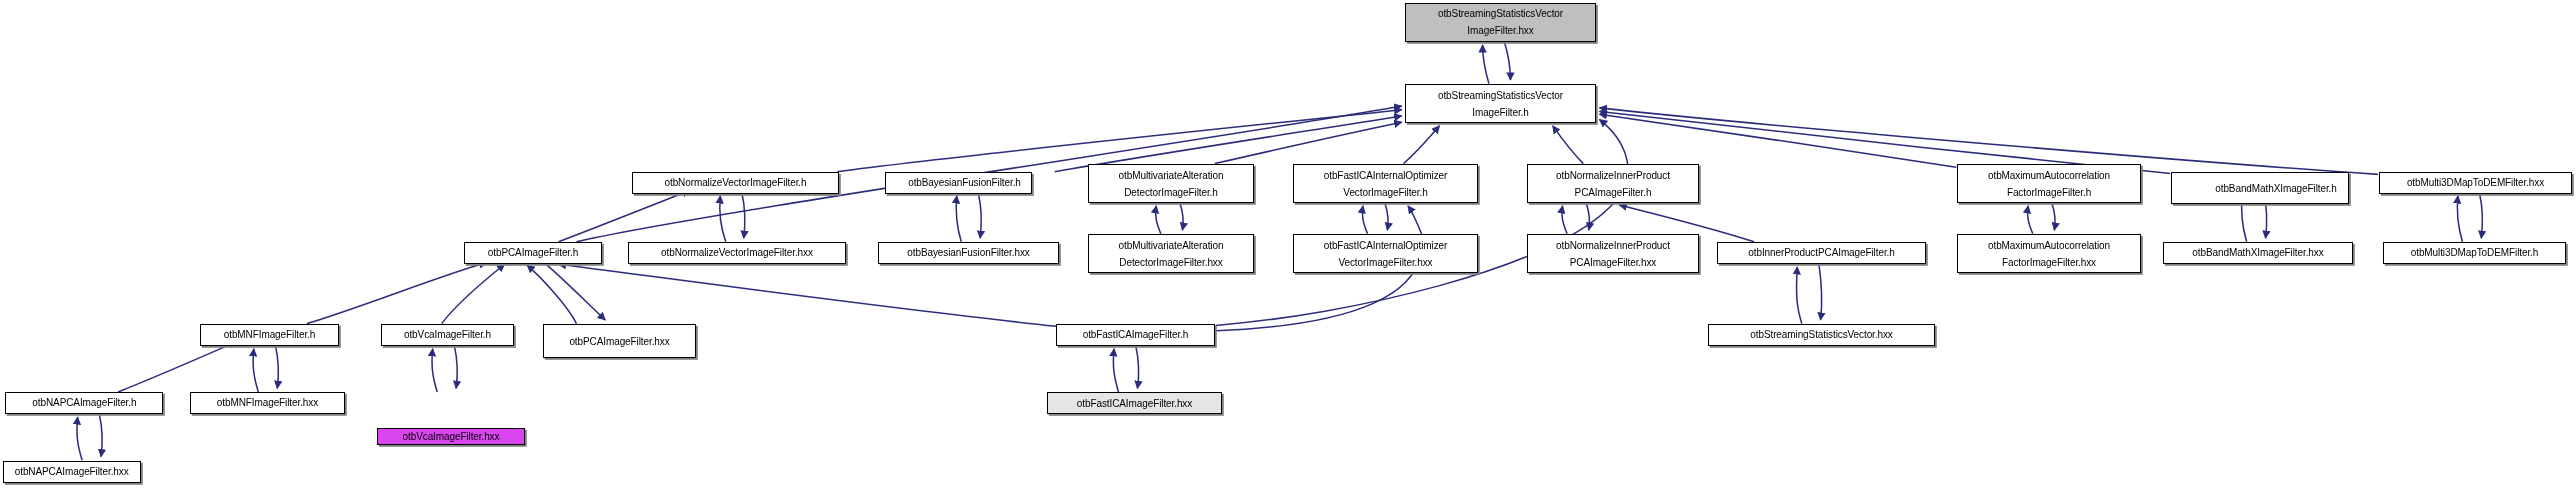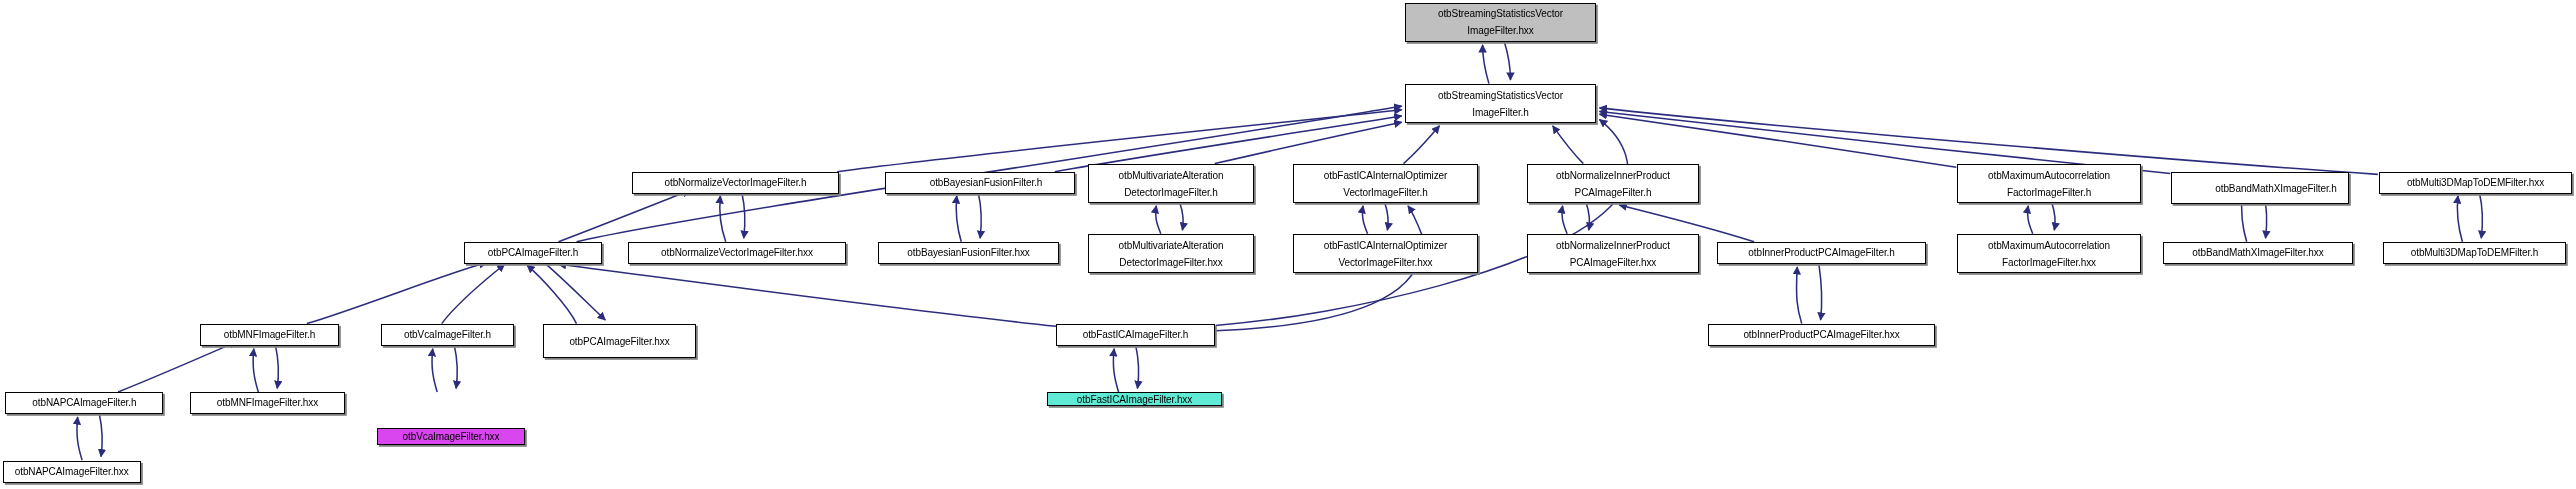--- a/index.html
+++ b/index.html
@@ -120,21 +120,21 @@
         <path d="M109,460 C113,478 113,494 111,508" fill="none" stroke="#2c2c7c" stroke-width="1.7" marker-end="url(#arrow-end)"></path>
       </g>
   </svg>
 
   <div id="node-layer">
       <div class="node highlight shadow" style="left: 1405px; top: 2.7px; width: 191px; height: 39px; background: rgb(191, 191, 191); border-color: rgb(0, 0, 0);"><span class="node-label">otbStreamingStatisticsVector
 ImageFilter.hxx</span></div>
       <div class="node shadow" style="left: 1405px; top: 84px; width: 191px; height: 39px; background: rgb(255, 255, 255); border-color: rgb(0, 0, 0);"><span class="node-label">otbStreamingStatisticsVector
 ImageFilter.h</span></div>
       <div class="node shadow" style="left: 632px; top: 172px; width: 207px; height: 21.6px; background: rgb(255, 255, 255); border-color: rgb(0, 0, 0);"><span class="node-label">otbNormalizeVectorImageFilter.h</span></div>
-      <div class="node shadow" style="left: 885px; top: 172px; width: 190px; height: 21.6px; background: rgb(255, 255, 255); border-color: rgb(0, 0, 0); padding-left: 12px;"><span class="node-label">otbBayesianFusionFilter.h</span></div>
+      <div class="node shadow" style="left: 885px; top: 172px; width: 147px; height: 21.6px; background: rgb(255, 255, 255); border-color: rgb(0, 0, 0); padding-left: 12px;"><span class="node-label">otbBayesianFusionFilter.h</span></div>
       <div class="node shadow" style="left: 1088px; top: 164px; width: 166px; height: 39px; background: rgb(255, 255, 255); border-color: rgb(0, 0, 0);"><span class="node-label">otbMultivariateAlteration
 DetectorImageFilter.h</span></div>
       <div class="node shadow" style="left: 1293px; top: 164px; width: 185px; height: 39px; background: rgb(255, 255, 255); border-color: rgb(0, 0, 0);"><span class="node-label">otbFastICAInternalOptimizer
 VectorImageFilter.h</span></div>
       <div class="node shadow" style="left: 1527px; top: 164px; width: 172px; height: 39px; background: rgb(255, 255, 255); border-color: rgb(0, 0, 0);"><span class="node-label">otbNormalizeInnerProduct
 PCAImageFilter.h</span></div>
       <div class="node shadow" style="left: 1957px; top: 164px; width: 184px; height: 39px; background: rgb(255, 255, 255); border-color: rgb(0, 0, 0);"><span class="node-label">otbMaximumAutocorrelation
 FactorImageFilter.h</span></div>
       <div class="node shadow" style="left: 2171px; top: 172px; width: 178px; height: 32px; background: rgb(255, 255, 255); border-color: rgb(0, 0, 0); padding-left: 32px;"><span class="node-label">otbBandMathXImageFilter.h</span></div>
       <div class="node shadow" style="left: 2379px; top: 172px; width: 193px; height: 21.6px; background: rgb(255, 255, 255); border-color: rgb(0, 0, 0);"><span class="node-label">otbMulti3DMapToDEMFilter.hxx</span></div>
@@ -149,21 +149,21 @@
 PCAImageFilter.hxx</span></div>
       <div class="node shadow" style="left: 1717px; top: 242px; width: 209px; height: 21.6px; background: rgb(255, 255, 255); border-color: rgb(0, 0, 0);"><span class="node-label">otbInnerProductPCAImageFilter.h</span></div>
       <div class="node shadow" style="left: 1957px; top: 234px; width: 184px; height: 39px; background: rgb(255, 255, 255); border-color: rgb(0, 0, 0);"><span class="node-label">otbMaximumAutocorrelation
 FactorImageFilter.hxx</span></div>
       <div class="node shadow" style="left: 2163px; top: 242px; width: 190px; height: 21.6px; background: rgb(255, 255, 255); border-color: rgb(0, 0, 0);"><span class="node-label">otbBandMathXImageFilter.hxx</span></div>
       <div class="node shadow" style="left: 2383px; top: 242px; width: 183px; height: 21.6px; background: rgb(255, 255, 255); border-color: rgb(0, 0, 0);"><span class="node-label">otbMulti3DMapToDEMFilter.h</span></div>
       <div class="node shadow" style="left: 200px; top: 324px; width: 139px; height: 21.6px; background: rgb(255, 255, 255); border-color: rgb(0, 0, 0);"><span class="node-label">otbMNFImageFilter.h</span></div>
       <div class="node shadow" style="left: 381px; top: 324px; width: 133px; height: 21.6px; background: rgb(255, 255, 255); border-color: rgb(0, 0, 0);"><span class="node-label">otbVcaImageFilter.h</span></div>
       <div class="node shadow" style="left: 543px; top: 324px; width: 153px; height: 34px; background: rgb(255, 255, 255); border-color: rgb(0, 0, 0);"><span class="node-label">otbPCAImageFilter.hxx</span></div>
       <div class="node shadow" style="left: 1056px; top: 324px; width: 159px; height: 21.6px; background: rgb(255, 255, 255); border-color: rgb(0, 0, 0);"><span class="node-label">otbFastICAImageFilter.h</span></div>
-      <div class="node shadow" style="left: 1708px; top: 324px; width: 227px; height: 21.6px; background: rgb(255, 255, 255); border-color: rgb(0, 0, 0);"><span class="node-label">otbInnerProductPCAImageFilter.hxx</span></div>
+      <div class="node shadow" style="left: 1708px; top: 324px; width: 227px; height: 21.6px; background: rgb(255, 255, 255); border-color: rgb(0, 0, 0);"><span class="node-label">otbStreamingStatisticsVector.hxx</span></div>
       <div class="node shadow" style="left: 5.4px; top: 392px; width: 158px; height: 21.6px; background: rgb(255, 255, 255); border-color: rgb(0, 0, 0);"><span class="node-label">otbNAPCAImageFilter.h</span></div>
       <div class="node shadow" style="left: 190px; top: 392px; width: 155px; height: 21.6px; background: rgb(255, 255, 255); border-color: rgb(0, 0, 0);"><span class="node-label">otbMNFImageFilter.hxx</span></div>
       <div class="node shadow" style="left: 377px; top: 392px; width: 148px; height: 17px; background: #d946ef; border-color: rgb(0, 0, 0); margin-top: 36px;"><span class="node-label">otbVcaImageFilter.hxx</span></div>
-      <div class="node shadow" style="left: 1047px; top: 392px; width: 175px; height: 14px; background: #5eead4; border-color: rgb(0, 0, 0);"><span class="node-label">otbFastICAImageFilter.hxx</span></div>
+      <div class="node shadow" style="left: 1047px; top: 392px; width: 175px; height: 22px; background: #e5e5e5; border-color: rgb(0, 0, 0);"><span class="node-label">otbFastICAImageFilter.hxx</span></div>
       <div class="node shadow" style="left: 2.7px; top: 461px; width: 138px; height: 21.6px; background: rgb(255, 255, 255); border-color: rgb(0, 0, 0);"><span class="node-label">otbNAPCAImageFilter.hxx</span></div>
     </div>
 </div>
 
 
 </body></html>

